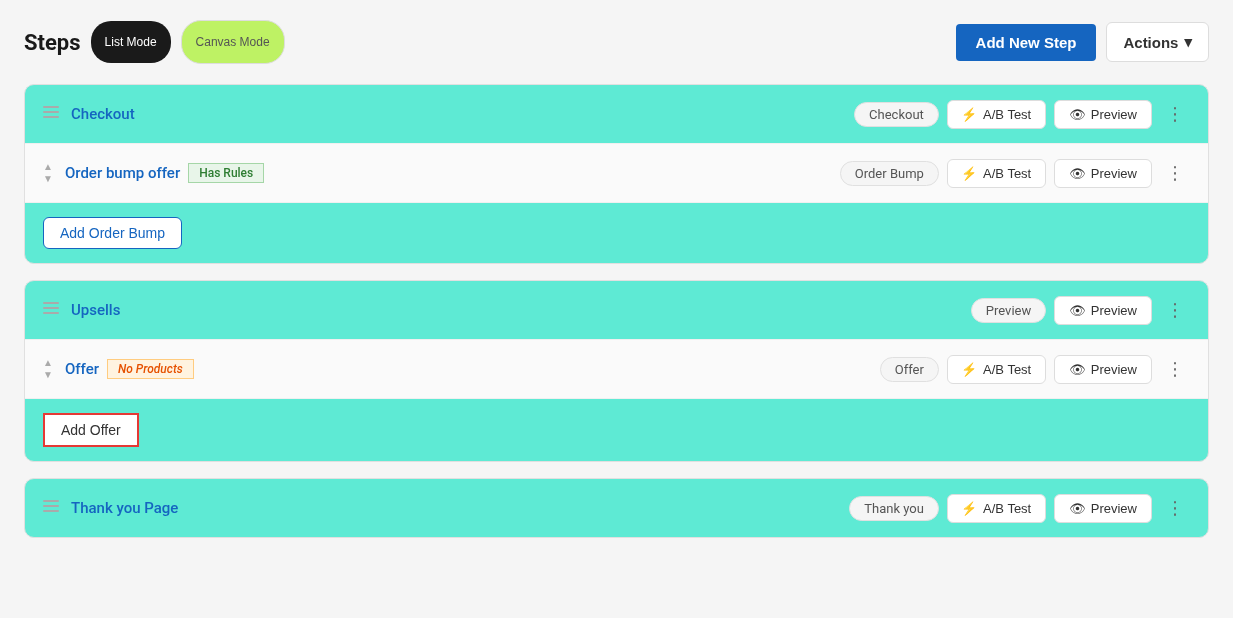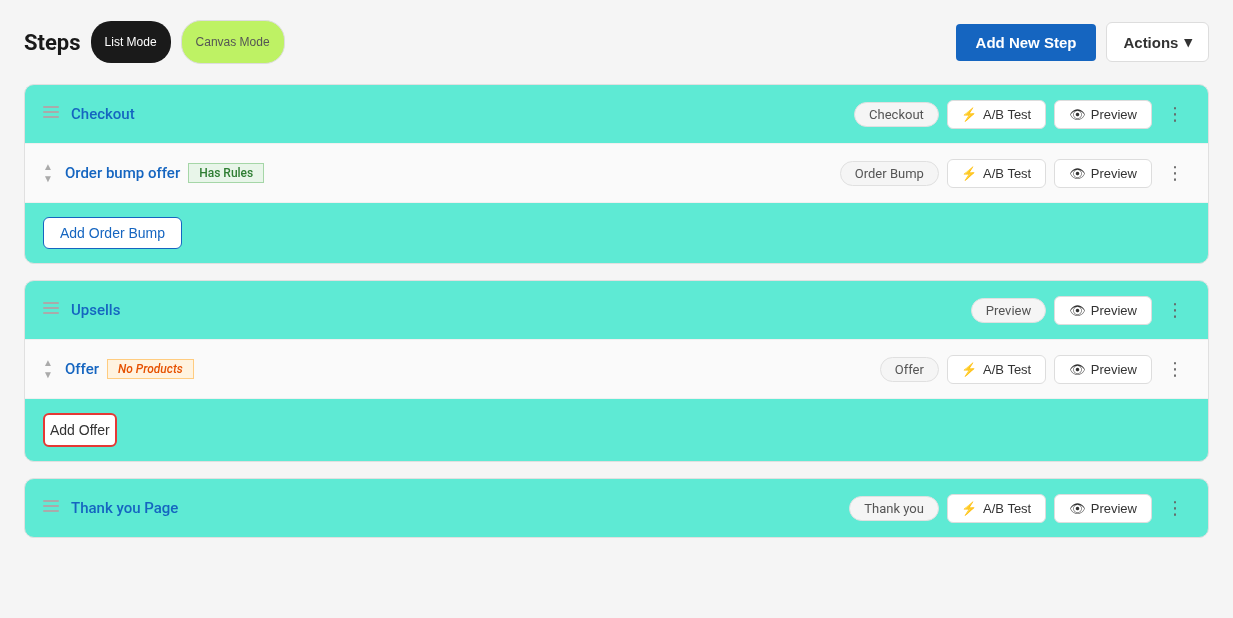--- a/index.html
+++ b/index.html
@@ -193,22 +193,22 @@
       border-radius: 6px;
       padding: 7px 16px;
       font-size: 14px;
       cursor: pointer;
       font-weight: 500;
     }
     .add-offer-btn {
       border: 2px solid #e53935;
       background: #fff;
       color: #333;
-      border-radius: 6px;
-      padding: 7px 5px;
+      border-radius: 0;
+      padding: 7px 16px;
       font-size: 14px;
       cursor: pointer;
       font-weight: 500;
     }
     .chevron-down::after {
       content: '▾';
     }
   </style>
 </head>
 <body>

